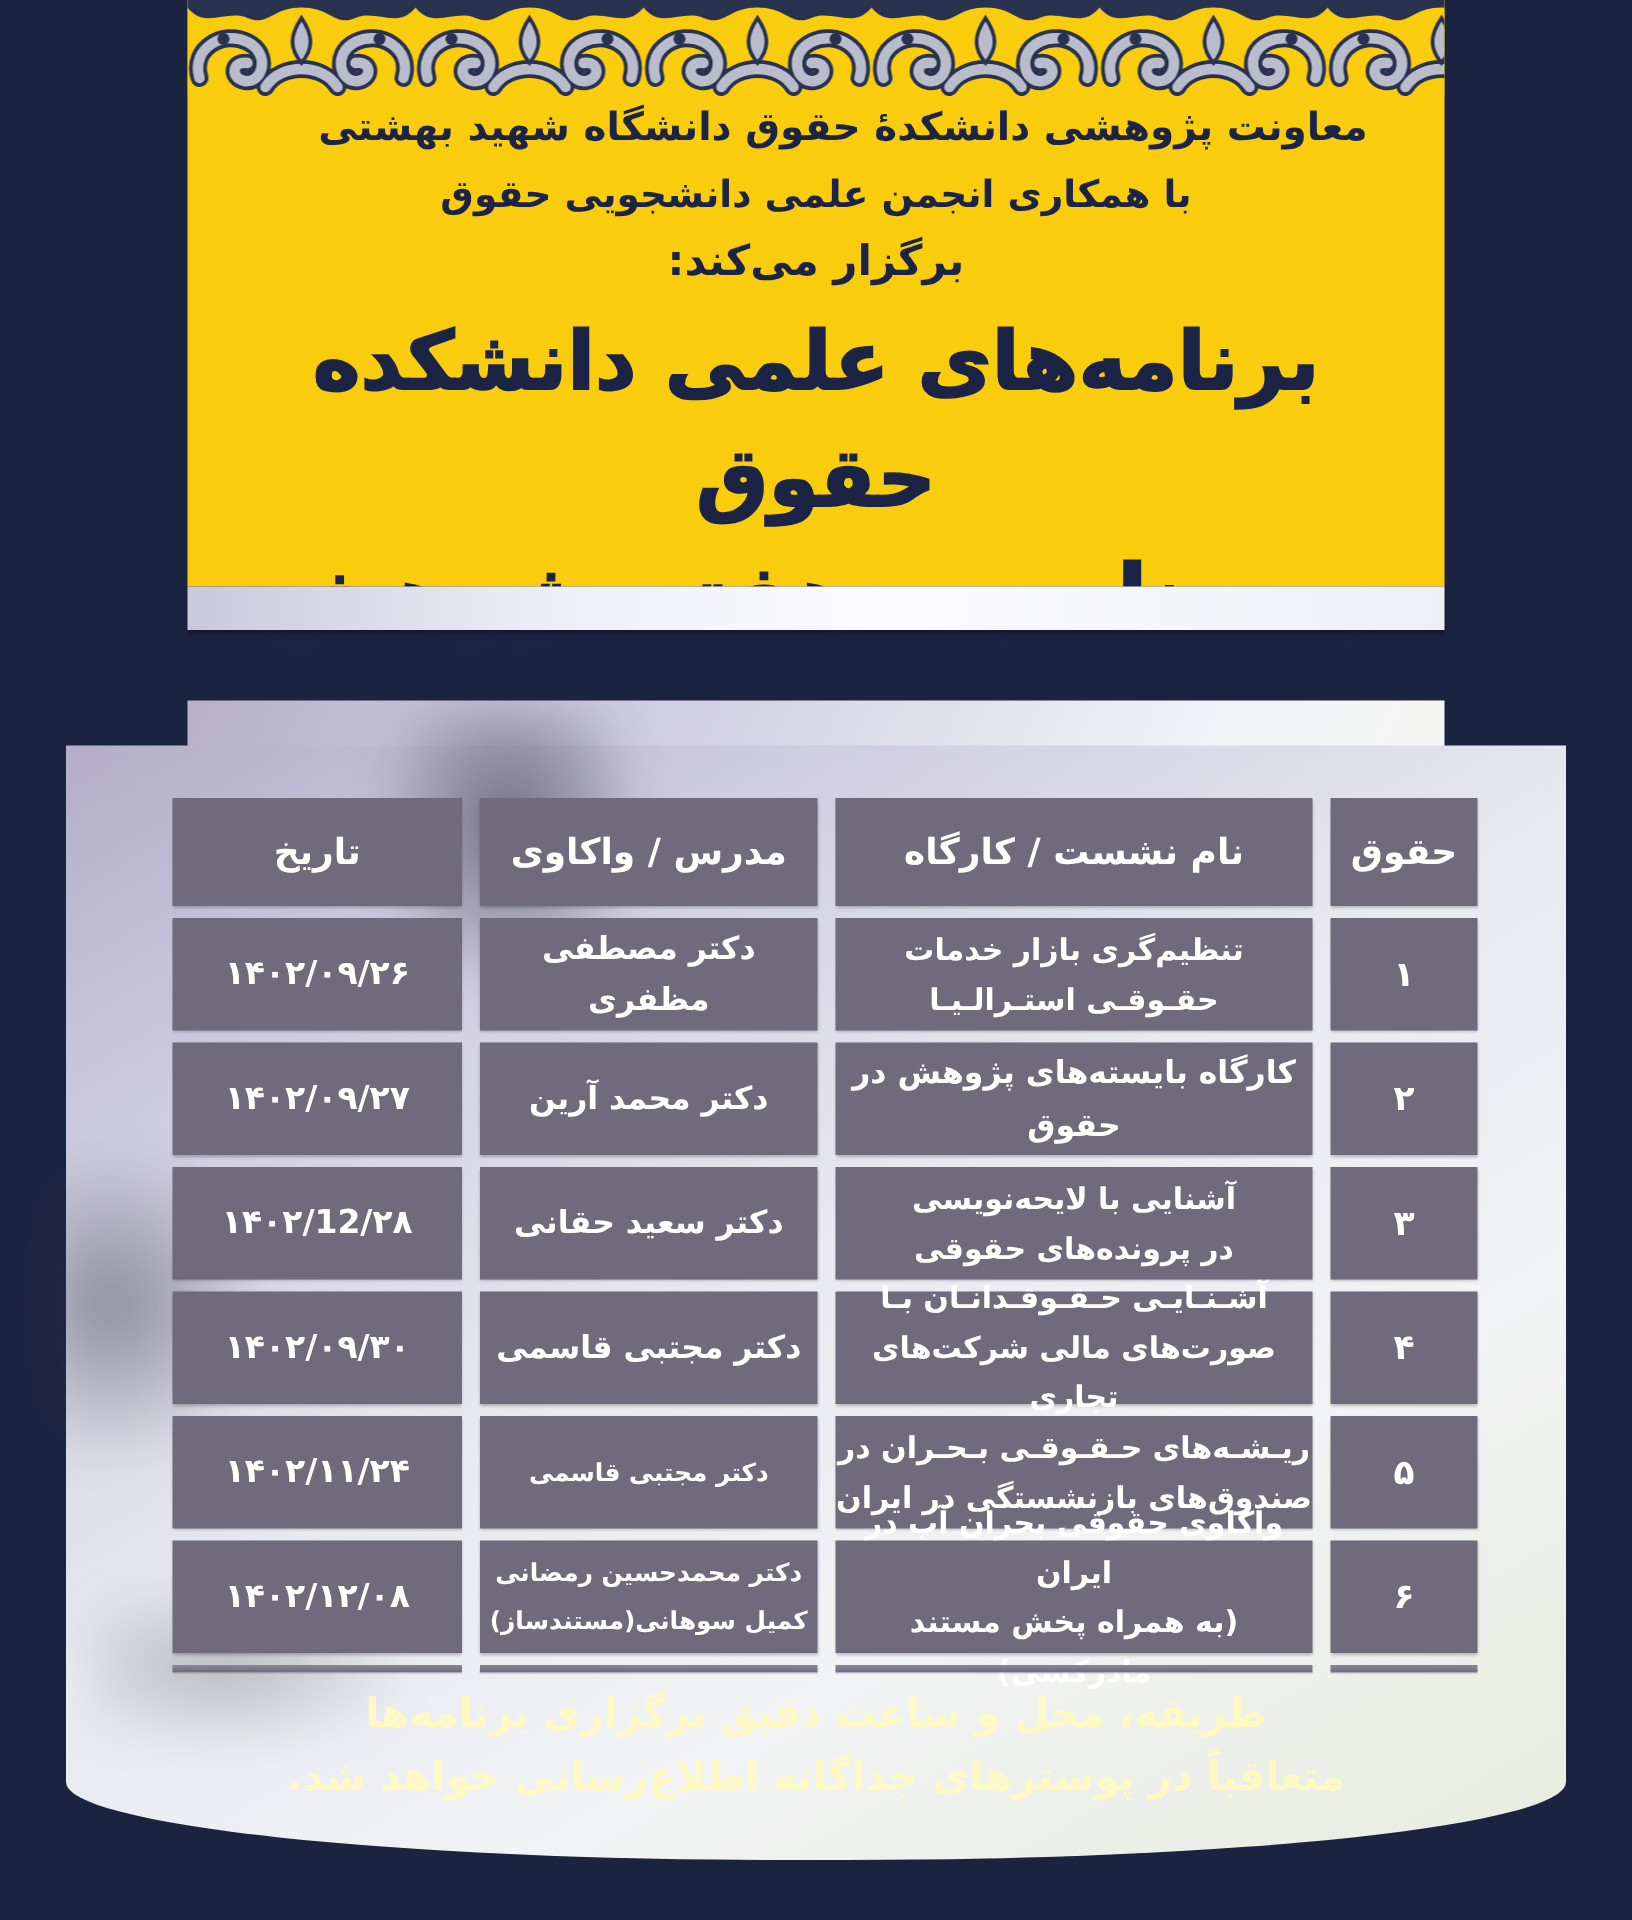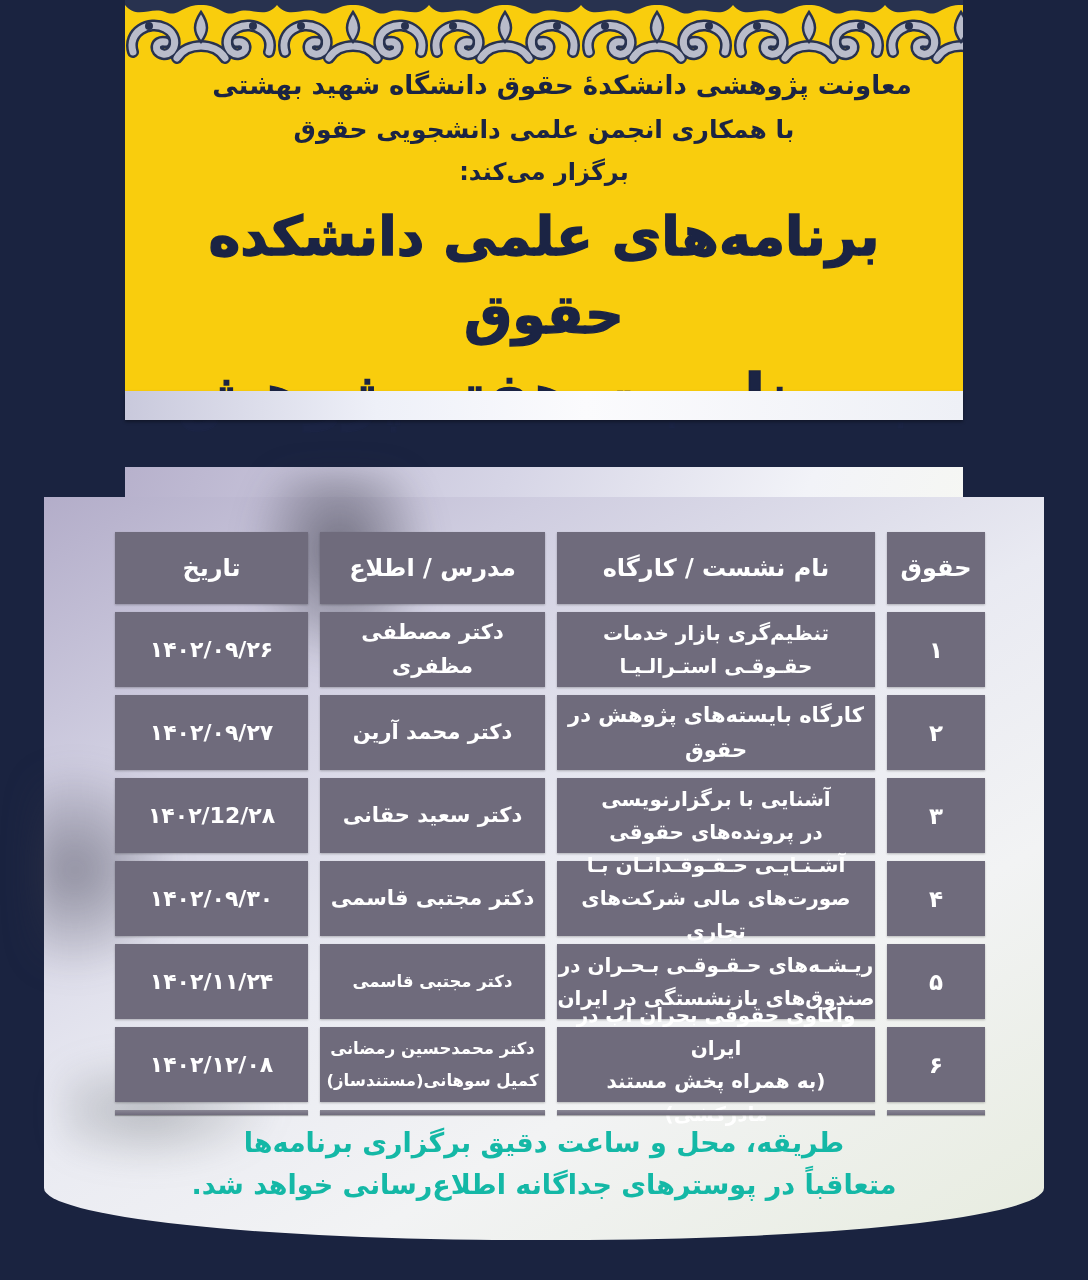--- a/index.html
+++ b/index.html
@@ -22,21 +22,21 @@
     background:linear-gradient(90deg,#c9c9dc 0%,#eef0f8 30%,#fbfbfd 55%,#eef0f6 100%);
     box-shadow:0 2px 3px rgba(0,0,0,.35);
   }
   .ornament{position:absolute;left:0;top:0;width:838px;height:64px;display:block;}
   .banner-text{
     position:absolute;left:0;right:0;top:72px;text-align:center;color:#1b2444;
   }
   .org-line{font-weight:700;}
   .org-line.l1{font-size:26px;line-height:1.0;margin-bottom:19px;padding-left:36px;}
   .org-line.l2{font-size:25px;line-height:1.0;margin-bottom:18px;}
-  .org-line.l3{font-size:24px;line-height:1.0;margin-bottom:14px;}
+  .org-line.l3{font-size:28px;line-height:1.0;margin-bottom:14px;}
   .title-line{
     font-weight:700;color:#1b2444;
     -webkit-text-stroke:1.4px #1b2444;
     letter-spacing:1px;
   }
   .title-line.t1{font-size:54px;line-height:1.45;}
   .title-line.t2{font-size:61px;line-height:1.35;}
   
   #step-panel{
     position:absolute;left:125px;top:467px;width:838px;height:60px;
@@ -76,21 +76,21 @@
   .cell.speaker.two .line{font-size:16.5px;line-height:1.9;}
   .cell.date{font-size:22px;font-weight:700;letter-spacing:3px;}
   .cell.rownum{font-size:23px;font-weight:700;}
   .shadowbar{
     background:linear-gradient(#8a8795,#6f6b7c);
     box-shadow:0 1px 1px rgba(0,0,0,.3);
   }
   
   #footer-note{
     position:absolute;left:44px;top:1122px;width:1000px;
-    text-align:center;color:#14b8a6;font-weight:700;font-size:27px;line-height:1.55;
+    text-align:center;color:#fef9c3;font-weight:700;font-size:27px;line-height:1.55;
   }
 </style>
 </head>
 <body>
 
 <div id="poster">
 
   <div id="banner">
     <div class="yellow"></div>
 
@@ -131,21 +131,21 @@
   <div id="step-panel"></div>
   <div id="main-panel"></div>
   <div class="smudge" id="smudge1"></div>
   <div class="smudge" id="smudge2"></div>
   <div class="smudge" id="smudge3"></div>
 
   <div id="schedule">
 
     <div class="cell header">حقوق</div>
     <div class="cell header">نام نشست / کارگاه</div>
-    <div class="cell header">مدرس / اطلاع</div>
+    <div class="cell header">مدرس / واکاوی</div>
     <div class="cell header">تاریخ</div>
 
     <div class="cell rownum">۱</div>
     <div class="cell session">
       <span class="line">تنظیم‌گری بازار خدمات</span>
       <span class="line">حقـوقـی استـرالـیـا</span>
     </div>
     <div class="cell speaker">
       <span class="line">دکتر مصطفی مظفری</span>
     </div>
@@ -155,21 +155,21 @@
     <div class="cell session single">
       <span class="line">کارگاه بایسته‌های پژوهش در حقوق</span>
     </div>
     <div class="cell speaker">
       <span class="line">دکتر محمد آرین</span>
     </div>
     <div class="cell date">۱۴۰۲/۰۹/۲۷</div>
 
     <div class="cell rownum">۳</div>
     <div class="cell session">
-      <span class="line">آشنایی با برگزار‌نویسی</span>
+      <span class="line">آشنایی با لایحه‌نویسی</span>
       <span class="line">در پرونده‌های حقوقی</span>
     </div>
     <div class="cell speaker">
       <span class="line">دکتر سعید حقانی</span>
     </div>
     <div class="cell date">۱۴۰۲/12/۲۸</div>
 
     <div class="cell rownum">۴</div>
     <div class="cell session">
       <span class="line">آشـنـایـی حـقـوقـدانـان بـا</span>

